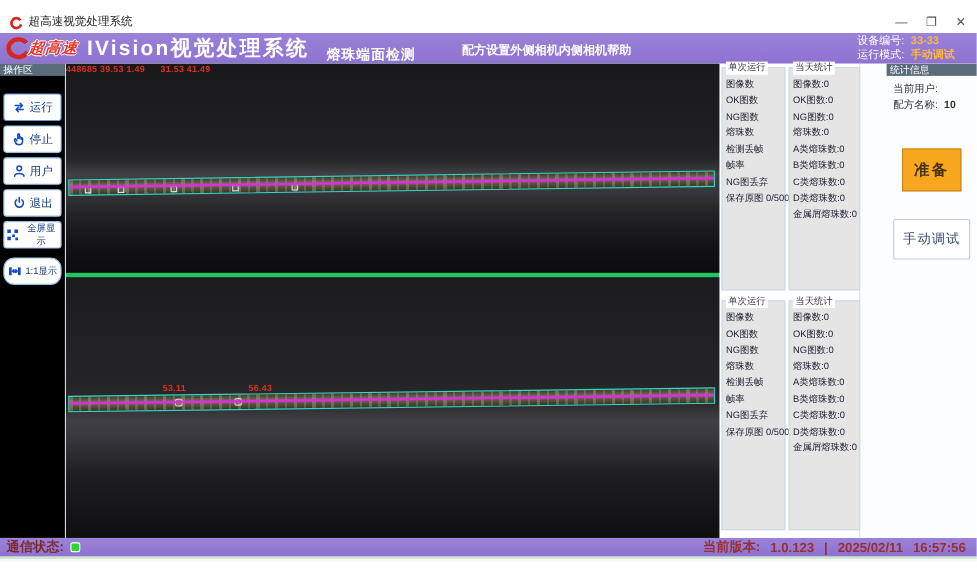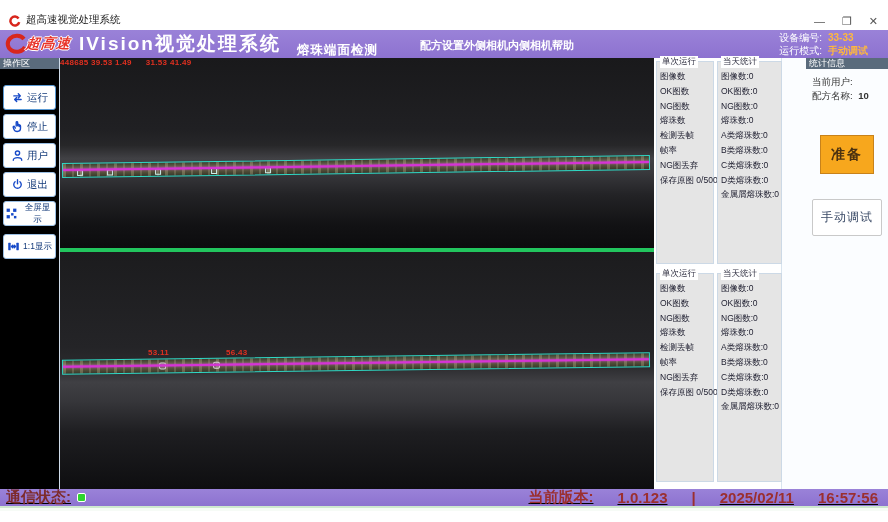--- a/index.html
+++ b/index.html
@@ -35,21 +35,21 @@
   
   .sidebar { width:60px; flex-shrink:0; background:#000000; border-right:1px solid #cfdcea; }
   .panel-header { height:11px; background:#5a6b7c; color:#fff; font-size:9px; line-height:11px; padding-left:3px; }
   .op-btns { padding:16px 3px 0 3px; display:flex; flex-direction:column; gap:4px; }
   .op-btn { height:25px; background:#fff; border:1px solid #9cc0e4; border-radius:3px; display:flex;
     align-items:center; justify-content:center; gap:3px; cursor:pointer; padding:0 1px; }
   .op-btn.first { border-color:#5b9bd5; }
   .op-btn svg { width:13px; height:13px; flex-shrink:0; }
   .op-label { font-size:10.5px; color:#133a7a; }
   .op-btn.small .op-label { font-size:8.5px; }
-  .op-btn.gap-top { margin-top:4px; }
+  .op-btn.gap-top { margin-top:4px;border-radius:10px; }
 
   
   .cameras { width:594px; flex-shrink:0; display:flex; flex-direction:column; gap:4px; background:#22c55e;justify-content:center; }
   .camera { position:relative; width:594px; overflow:hidden; }
   .camera.cam1 { height:208px;
     background:linear-gradient(180deg,#19191b 0%,#202023 38%,#272729 46%,#414145 53%,#39393d 60%,#232326 72%,#121214 88%,#0c0c0e 100%); }
   .camera.cam2 { height:260px;
     background:linear-gradient(180deg,#1c1c1e 0%,#242427 40%,#2a2a2d 48%,#404044 55%,#36363a 63%,#1e1e21 76%,#0e0e10 100%); }
   .strip { position:absolute; left:2px; right:4px; height:15px; border:1px solid #2fd8c4;
     background:
@@ -84,24 +84,24 @@
   .info-row .iv { font-weight:bold; margin-left:3px; }
   .prepare-btn { display:block; width:54px; height:39px; margin:32px auto 0 auto; background:#f7a71d;
     border:1px solid #c8821a; font-size:14px; color:#4a3110; font-weight:bold; cursor:pointer;
     font-family:"Liberation Sans","DejaVu Sans",sans-serif; letter-spacing:2px; }
   .datastats-btn { display:block; width:70px; height:37px; margin:25px auto 0 auto; background:#fff;
     border:1px solid #c9c9c9; border-radius:2px; font-size:12px; color:#3a4a66; cursor:pointer;
     font-family:"Liberation Sans","DejaVu Sans",sans-serif; letter-spacing:1px; }
 
   
   .statusbar { height:17px; background:linear-gradient(180deg,#9a82d8,#8d72d0); display:flex; align-items:center;
-    padding:0 10px 0 6px; font-size:15px;text-decoration:underline; }
+    padding:0 10px 0 6px; font-size:12px; }
   .comm-lbl { color:#7d2b2b; font-weight:bold; }
   .comm-dot { width:9px; height:9px; background:#2ed52e; border:1.5px solid #fff; border-radius:2px; margin-left:6px; }
-  .sb-right { margin-left:auto; display:flex; gap:24px; color:#9b2f2f; font-weight:bold; align-items:center; }
+  .sb-right { margin-left:auto; display:flex; gap:9px; color:#9b2f2f; font-weight:bold; align-items:center; }
   .below-strip { height:16px; background:linear-gradient(180deg,#cfe8cf 0 2px,#f6fbf6 2px 5px,#ffffff 5px); }
 
   svg .st { stroke:#1649c8; stroke-width:1.7; fill:none; stroke-linecap:round; stroke-linejoin:round; }
   svg .fl { fill:#1649c8; }
 </style>
 </head>
 <body>
 
 <div class="screen">
 

